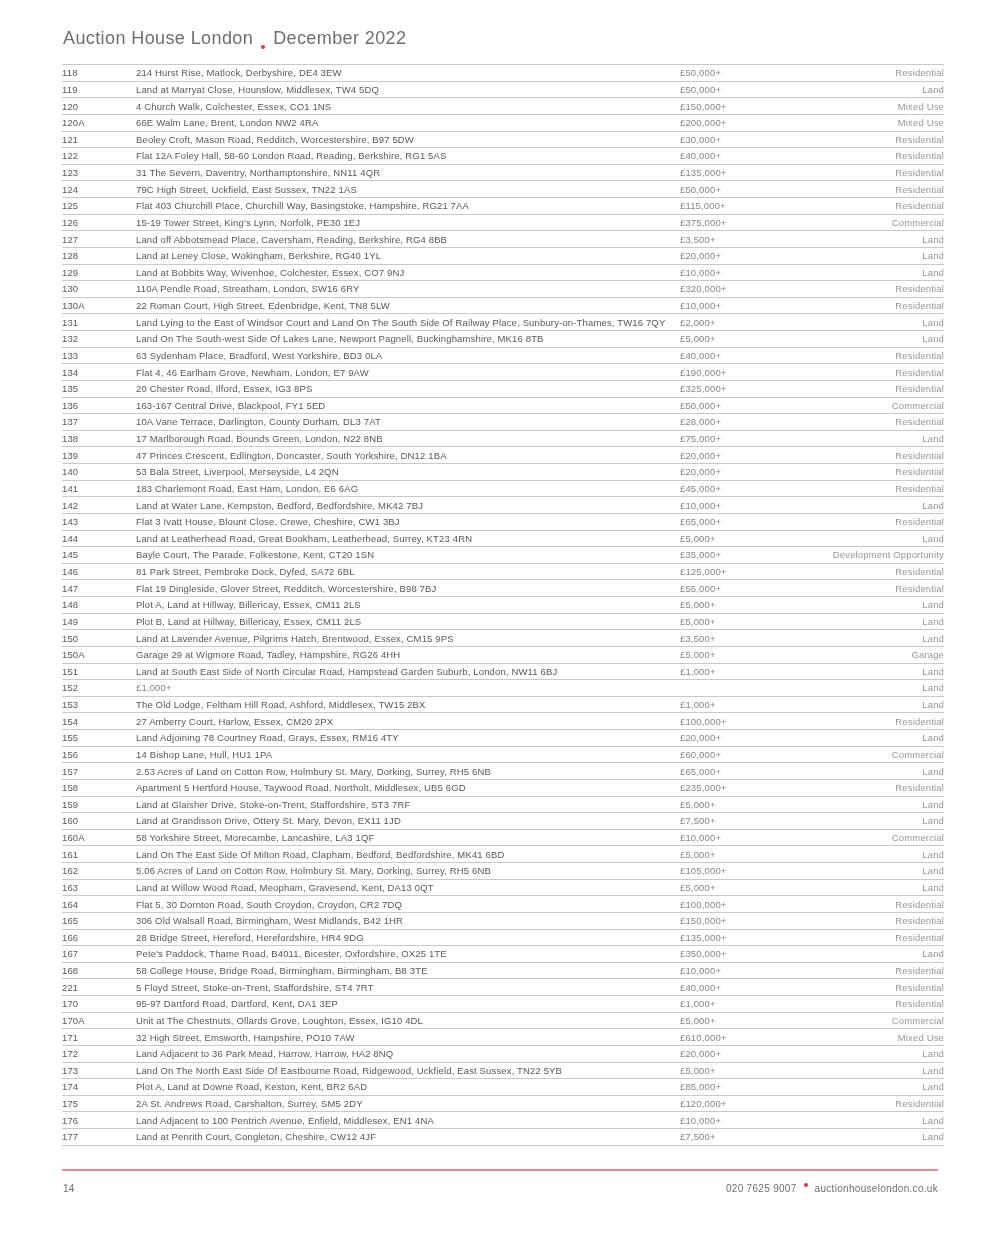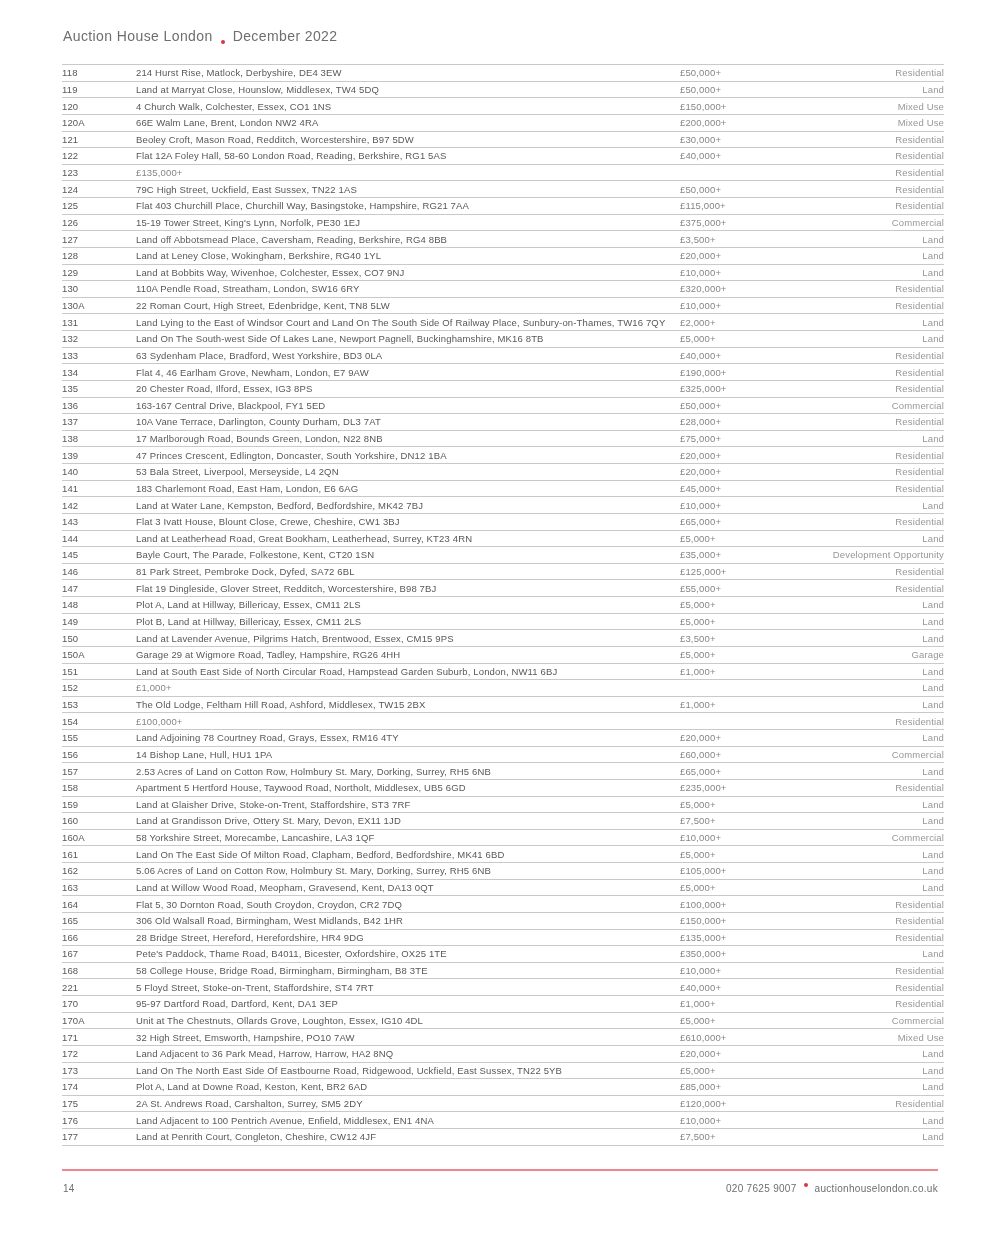--- a/index.html
+++ b/index.html
@@ -11,21 +11,21 @@
     color: #58585a;
   }
   .page {
     position: absolute; inset: 0;
     background: #ffffff;
   }
   
   .header {
     position: absolute; left: 63px; top: 28px;
     display: flex; align-items: flex-end; gap: 8px;
-    font-size: 14px; letter-spacing: 0.4px; color: var(--header-gray, #6e6e6e);
+    font-size: 18px; letter-spacing: 0.4px; color: var(--header-gray, #6e6e6e);
   }
   .dot {
     width: 4px; height: 4px; border-radius: 50%;
     background: var(--accent-red, #d6383c);
     display: inline-block;
   }
   
   .lots-table {
     position: absolute; left: 62px; right: 56px; top: 64px;
     border-bottom: 1px solid var(--divider, #c9c9c9);
@@ -98,20 +98,21 @@
         <div class="col c3">Residential</div>
       </div>
       <div class="lot-row">
         <div class="col c0">122</div>
         <div class="col c1">Flat 12A Foley Hall, 58-60 London Road, Reading, Berkshire, RG1 5AS</div>
         <div class="col c2">£40,000+</div>
         <div class="col c3">Residential</div>
       </div>
       <div class="lot-row">
         <div class="col c0">123</div>
+        <div class="col c1">31 The Severn, Daventry, Northamptonshire, NN11 4QR</div>
         <div class="col c2">£135,000+</div>
         <div class="col c3">Residential</div>
       </div>
       <div class="lot-row">
         <div class="col c0">124</div>
         <div class="col c1">79C High Street, Uckfield, East Sussex, TN22 1AS</div>
         <div class="col c2">£50,000+</div>
         <div class="col c3">Residential</div>
       </div>
       <div class="lot-row">
@@ -294,20 +295,21 @@
         <div class="col c3">Land</div>
       </div>
       <div class="lot-row">
         <div class="col c0">153</div>
         <div class="col c1">The Old Lodge, Feltham Hill Road, Ashford, Middlesex, TW15 2BX</div>
         <div class="col c2">£1,000+</div>
         <div class="col c3">Land</div>
       </div>
       <div class="lot-row">
         <div class="col c0">154</div>
+        <div class="col c1">27 Amberry Court, Harlow, Essex, CM20 2PX</div>
         <div class="col c2">£100,000+</div>
         <div class="col c3">Residential</div>
       </div>
       <div class="lot-row">
         <div class="col c0">155</div>
         <div class="col c1">Land Adjoining 78 Courtney Road, Grays, Essex, RM16 4TY</div>
         <div class="col c2">£20,000+</div>
         <div class="col c3">Land</div>
       </div>
       <div class="lot-row">

